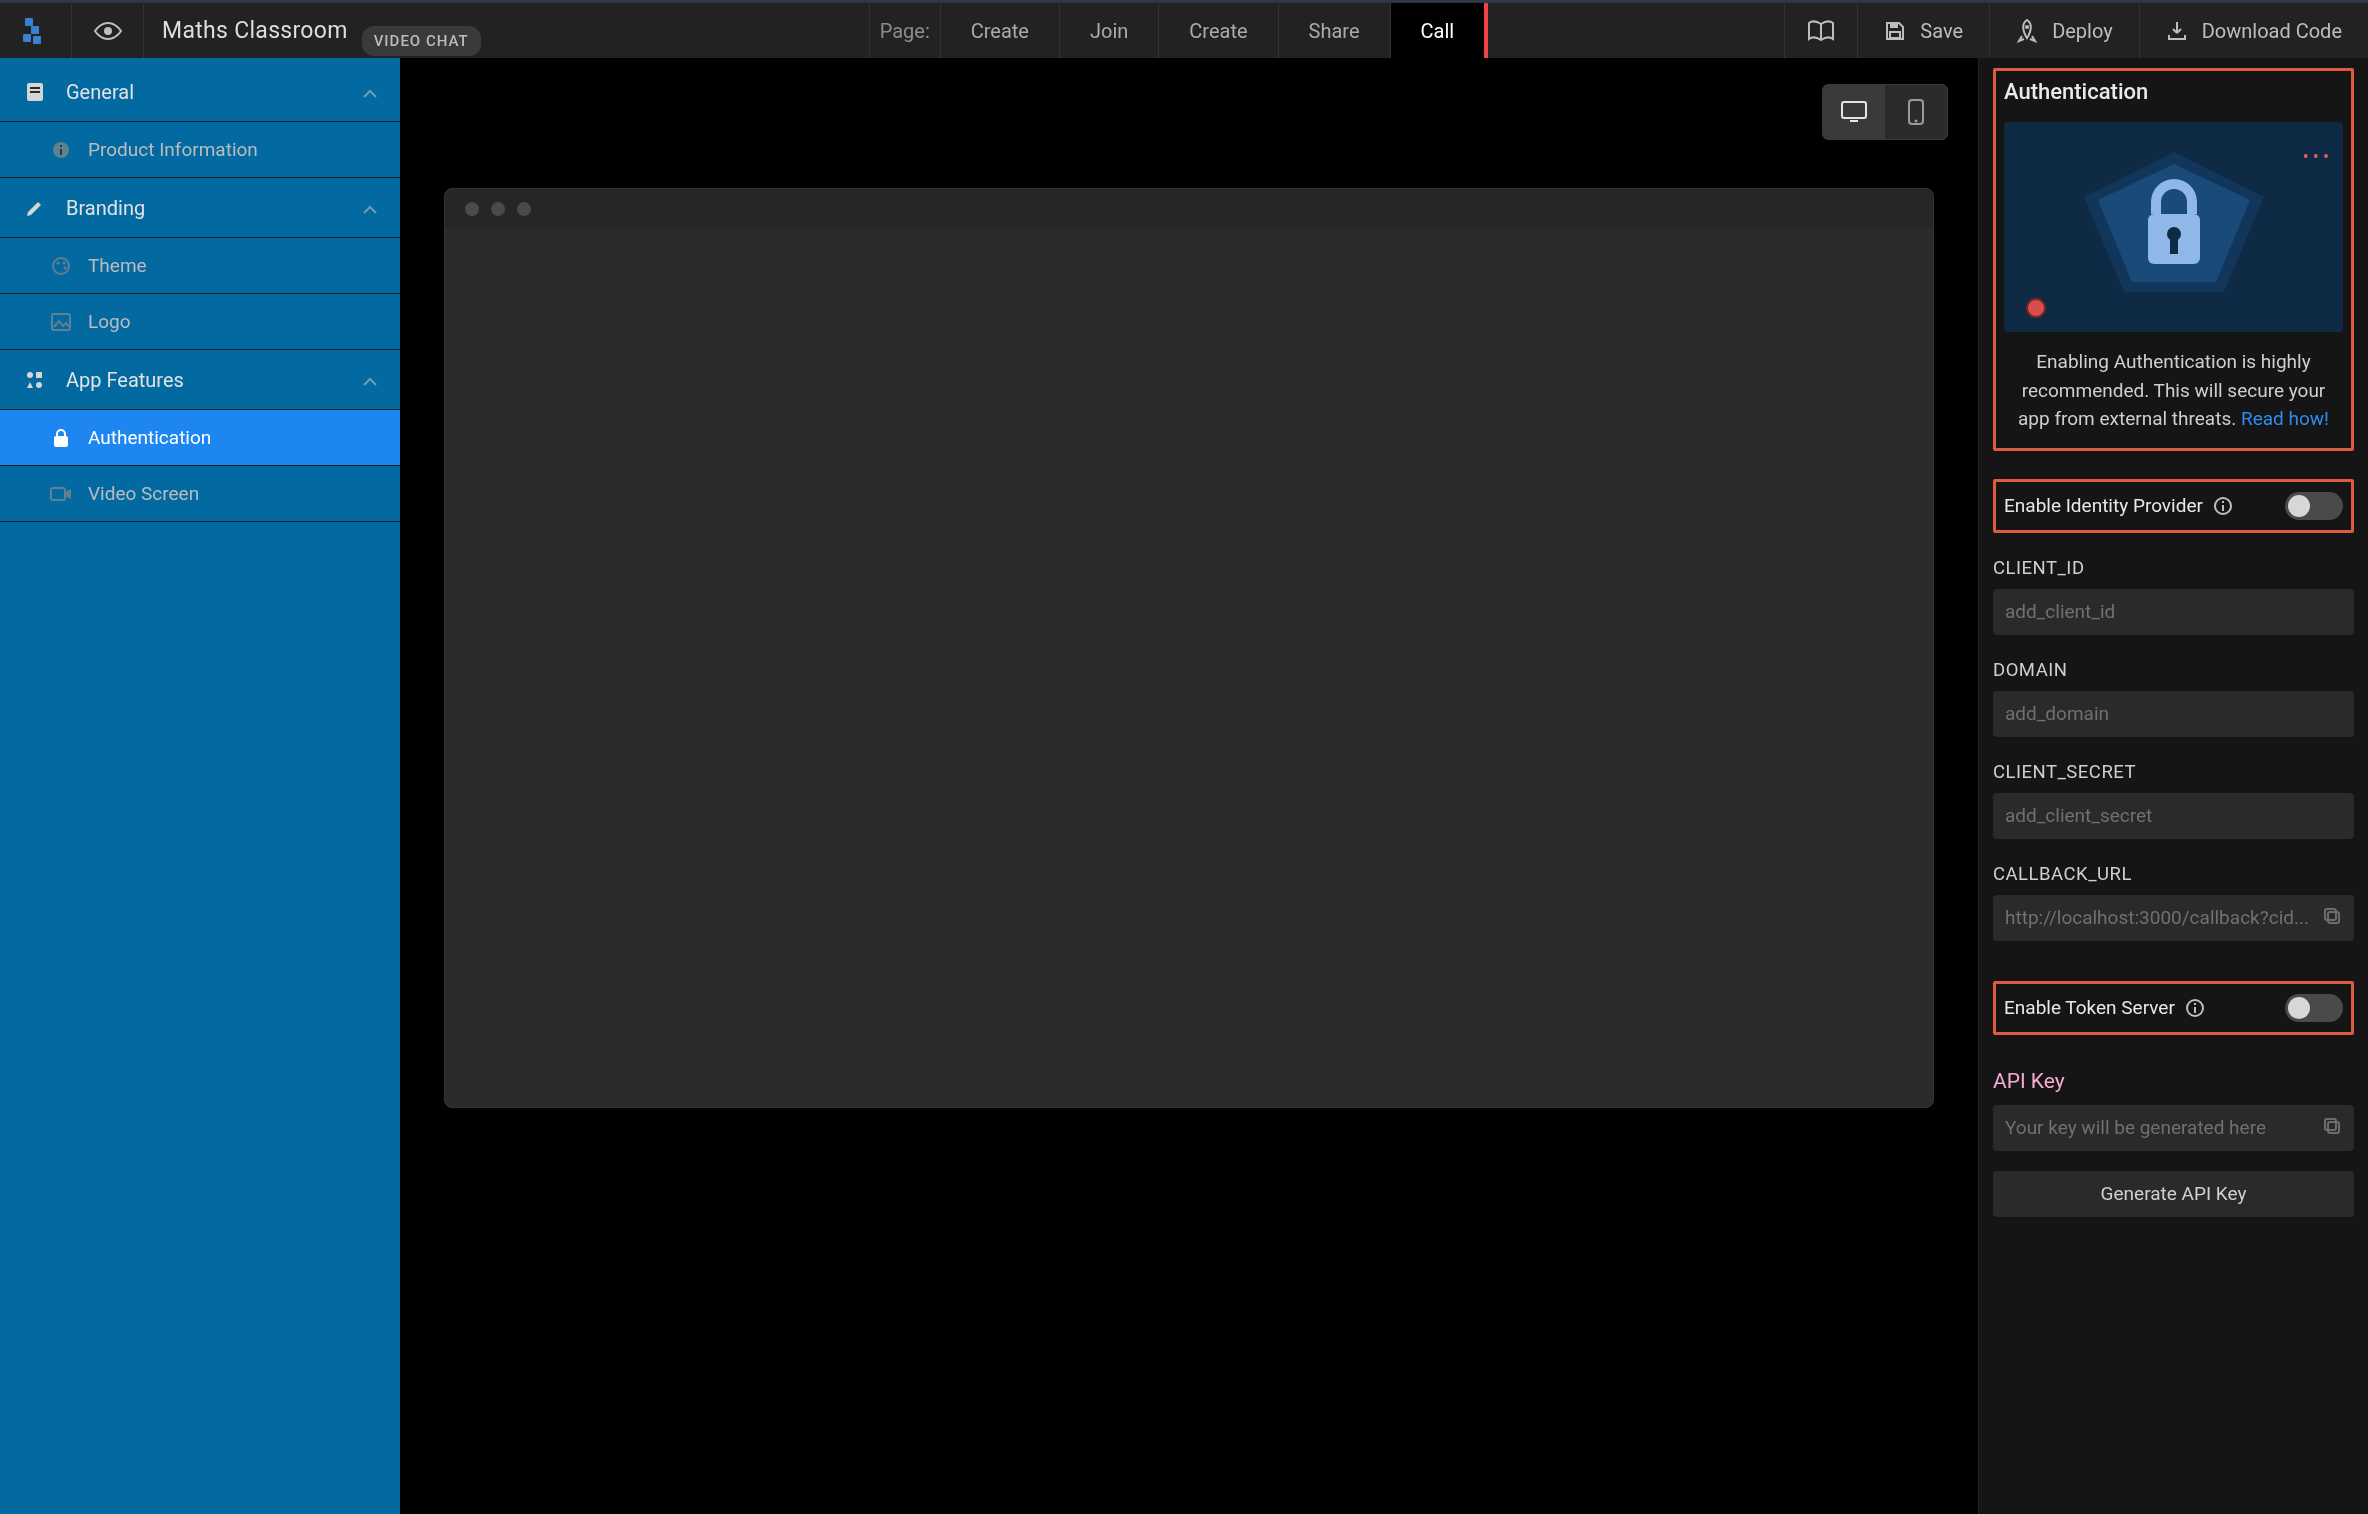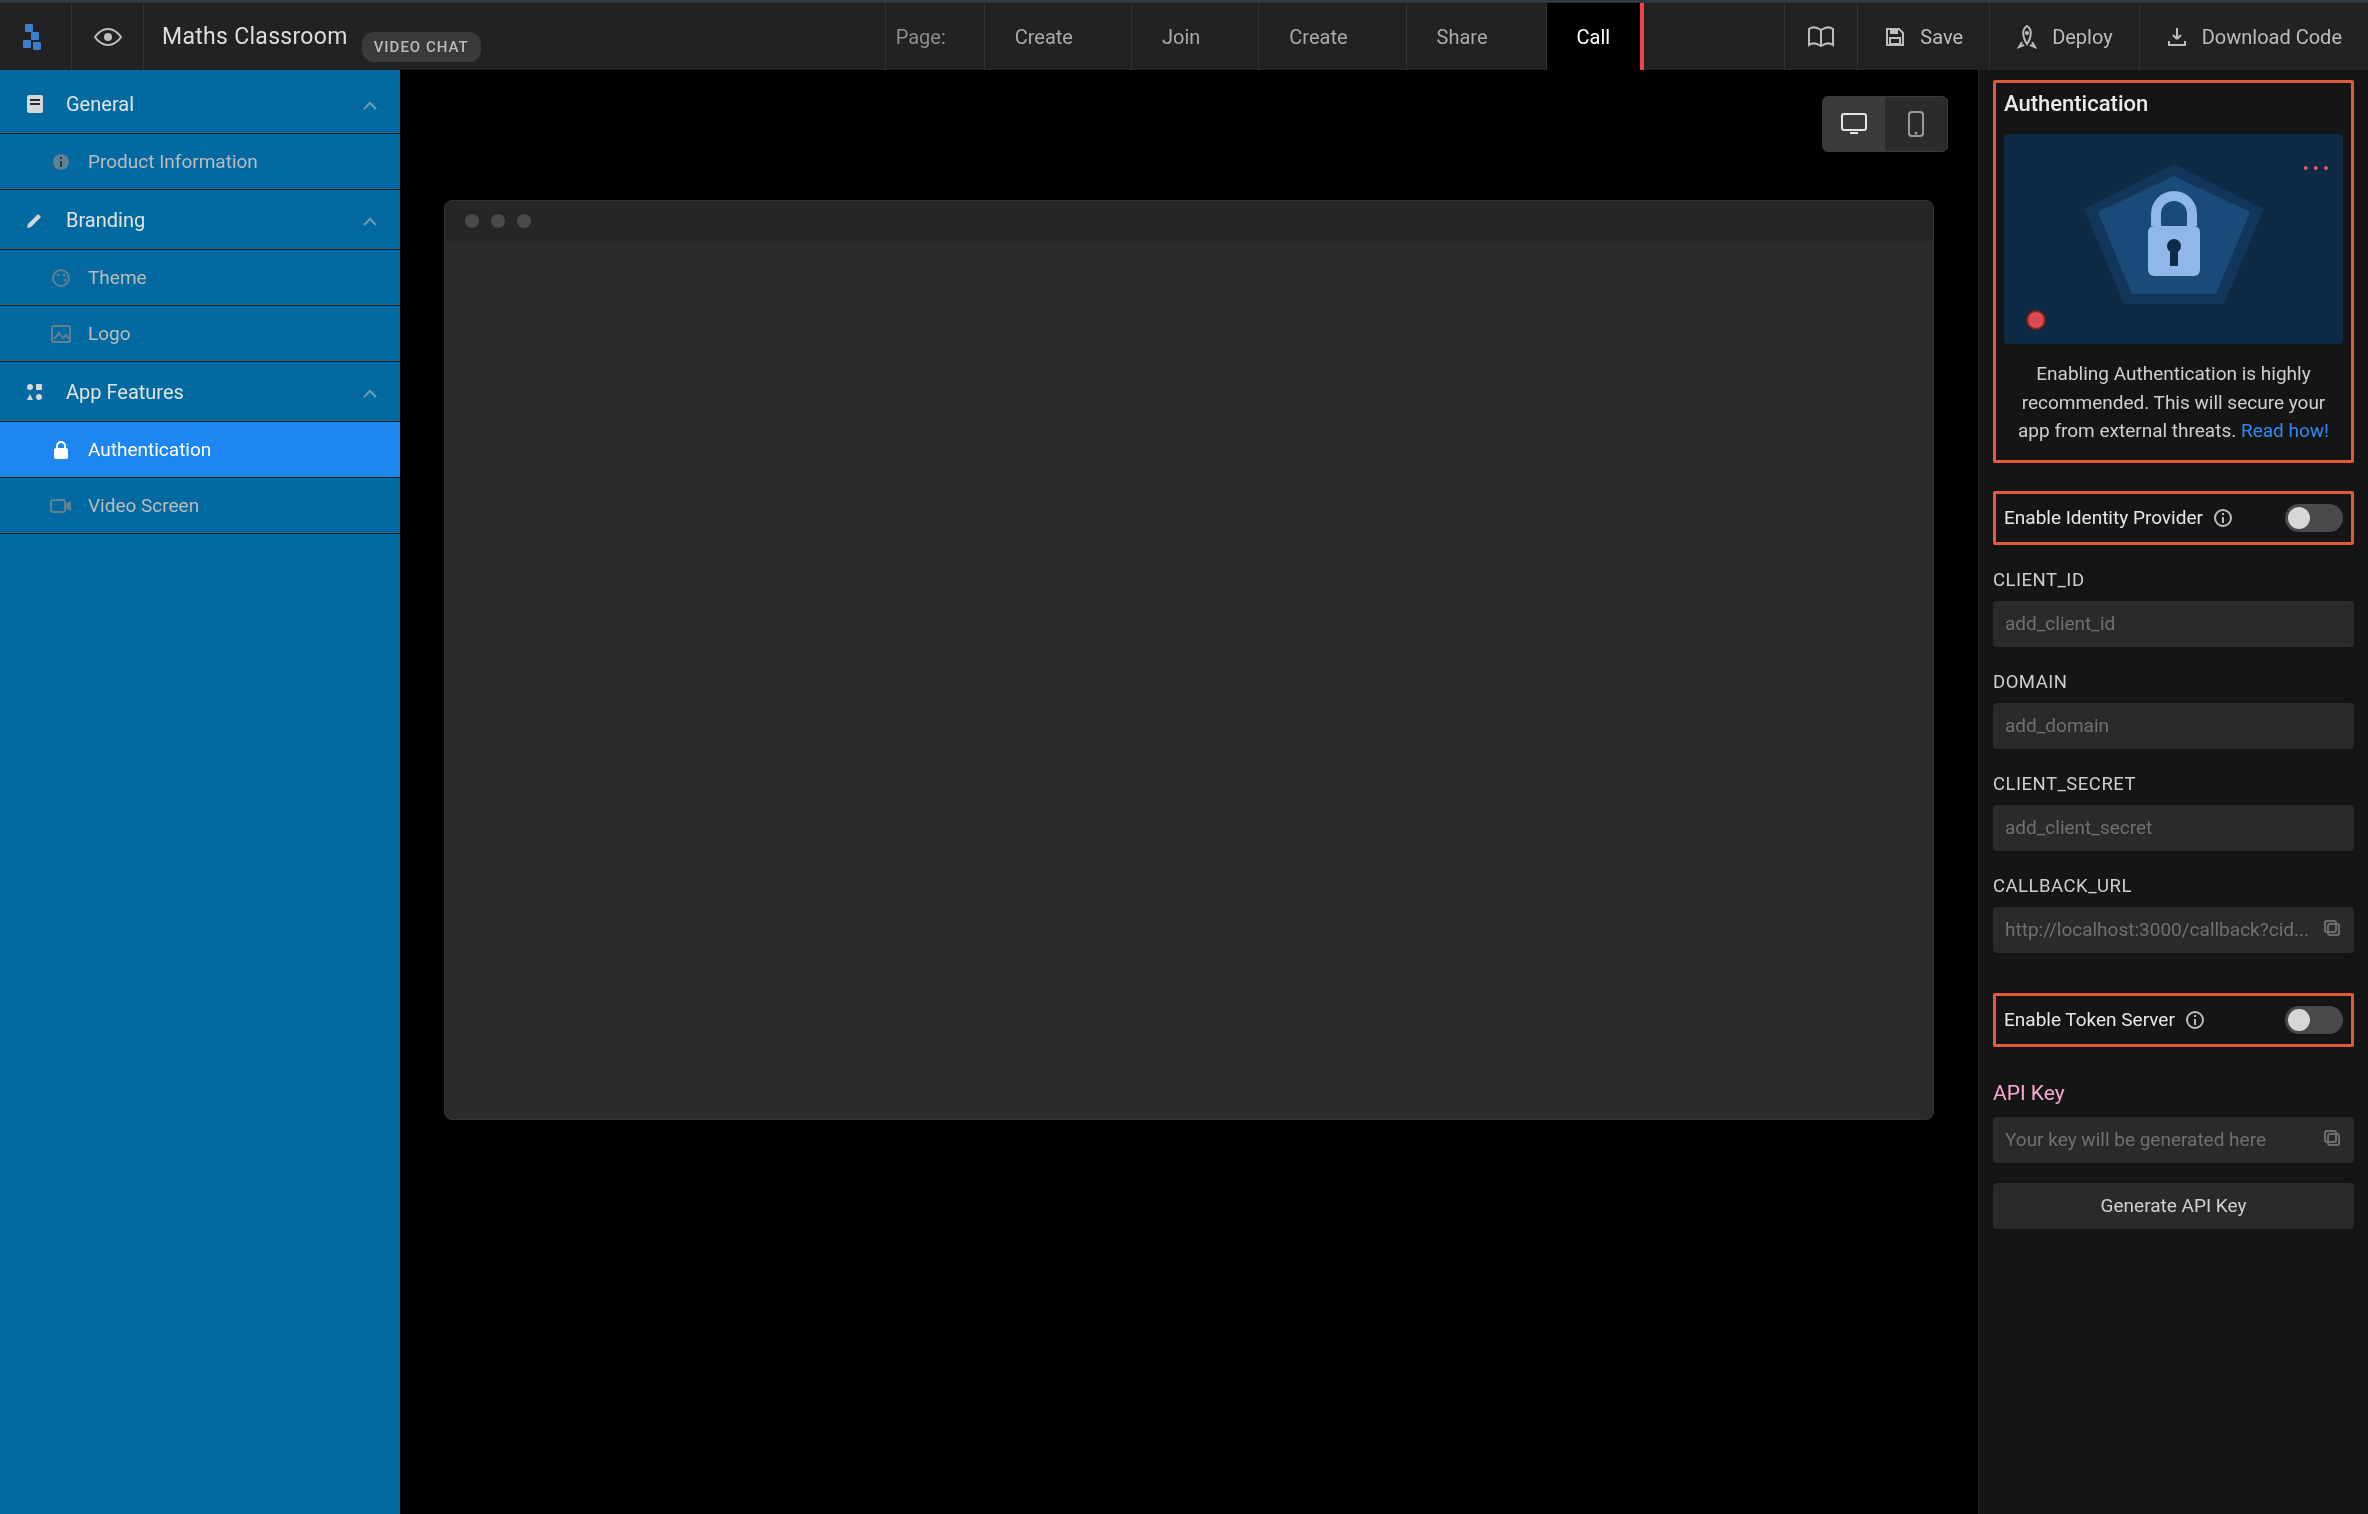--- a/index.html
+++ b/index.html
@@ -1,30 +1,30 @@
 <!DOCTYPE html>
 <html><head>
 <meta charset="utf-8">
 <style>
 * { box-sizing: border-box; margin: 0; padding: 0; font-family: -apple-system, BlinkMacSystemFont, "Segoe UI", Roboto, sans-serif; }
 html, body { width: 100%; height: 100%; background: #000; color: #c7c7c7; overflow: hidden; }
 .app { width: 2368px; height: 1514px; transform-origin: top left; background: #0e0e0e; display: flex; flex-direction: column; border-top: 2px solid #2d3a4a; }
 
 
-.topbar { height: 68px; background: #222; display: flex; align-items: stretch; border-top: 1px solid #333; gap: 16px; }
+.topbar { height: 56px; background: #222; display: flex; align-items: stretch; border-top: 1px solid #333; }
 .tb-left { display: flex; align-items: center; }
 .tb-logo { width: 72px; height: 68px; display:flex; align-items:center; justify-content:center; border-right:1px solid #333; }
 .tb-eye  { width: 72px; height: 68px; display:flex; align-items:center; justify-content:center; border-right:1px solid #333; cursor:pointer; }
 .tb-title { padding: 0 18px; display:flex; align-items:center; gap:14px; }
 .tb-title-text { color:#ddd; font-size: 23px; letter-spacing: .3px; }
 .tb-chip { background:#3a3a3a; color:#bcbcbc; font-size:15px; letter-spacing:1px; padding:6px 12px; border-radius:12px; font-weight:500;margin-top:20px; }
 
 .tb-tabs { margin-left: 370px; display:flex; align-items:stretch; }
 .tb-page-label { color:#8d8d8d; display:flex; align-items:center; padding:0 10px; font-size:20px; border-left:1px solid #333; }
-.tb-tab { padding:0 30px; display:flex; align-items:center; color:#aaa; font-size:20px; border-left:1px solid #333; cursor:pointer;margin-left:28px; }
+.tb-tab { padding:0 30px; display:flex; align-items:center; color:#aaa; font-size:20px; border-left:1px solid #333; cursor:pointer; }
 .tb-tab.active { background:#000; color:#fff; }
 .tb-tab:last-of-type { border-right:4px solid #ef4444; }
 
 .tb-right { margin-left:auto; display:flex; align-items:stretch; }
 .tb-btn { display:flex; align-items:center; gap:14px; color:#bdbdbd; font-size:20px; border-left:1px solid #333; padding:16px 26px; cursor:pointer; }
 .tb-btn svg, .tb-btn .ico { flex-shrink:0; }
 
 
 .body { flex:1; display:flex; min-height:0; }
 

